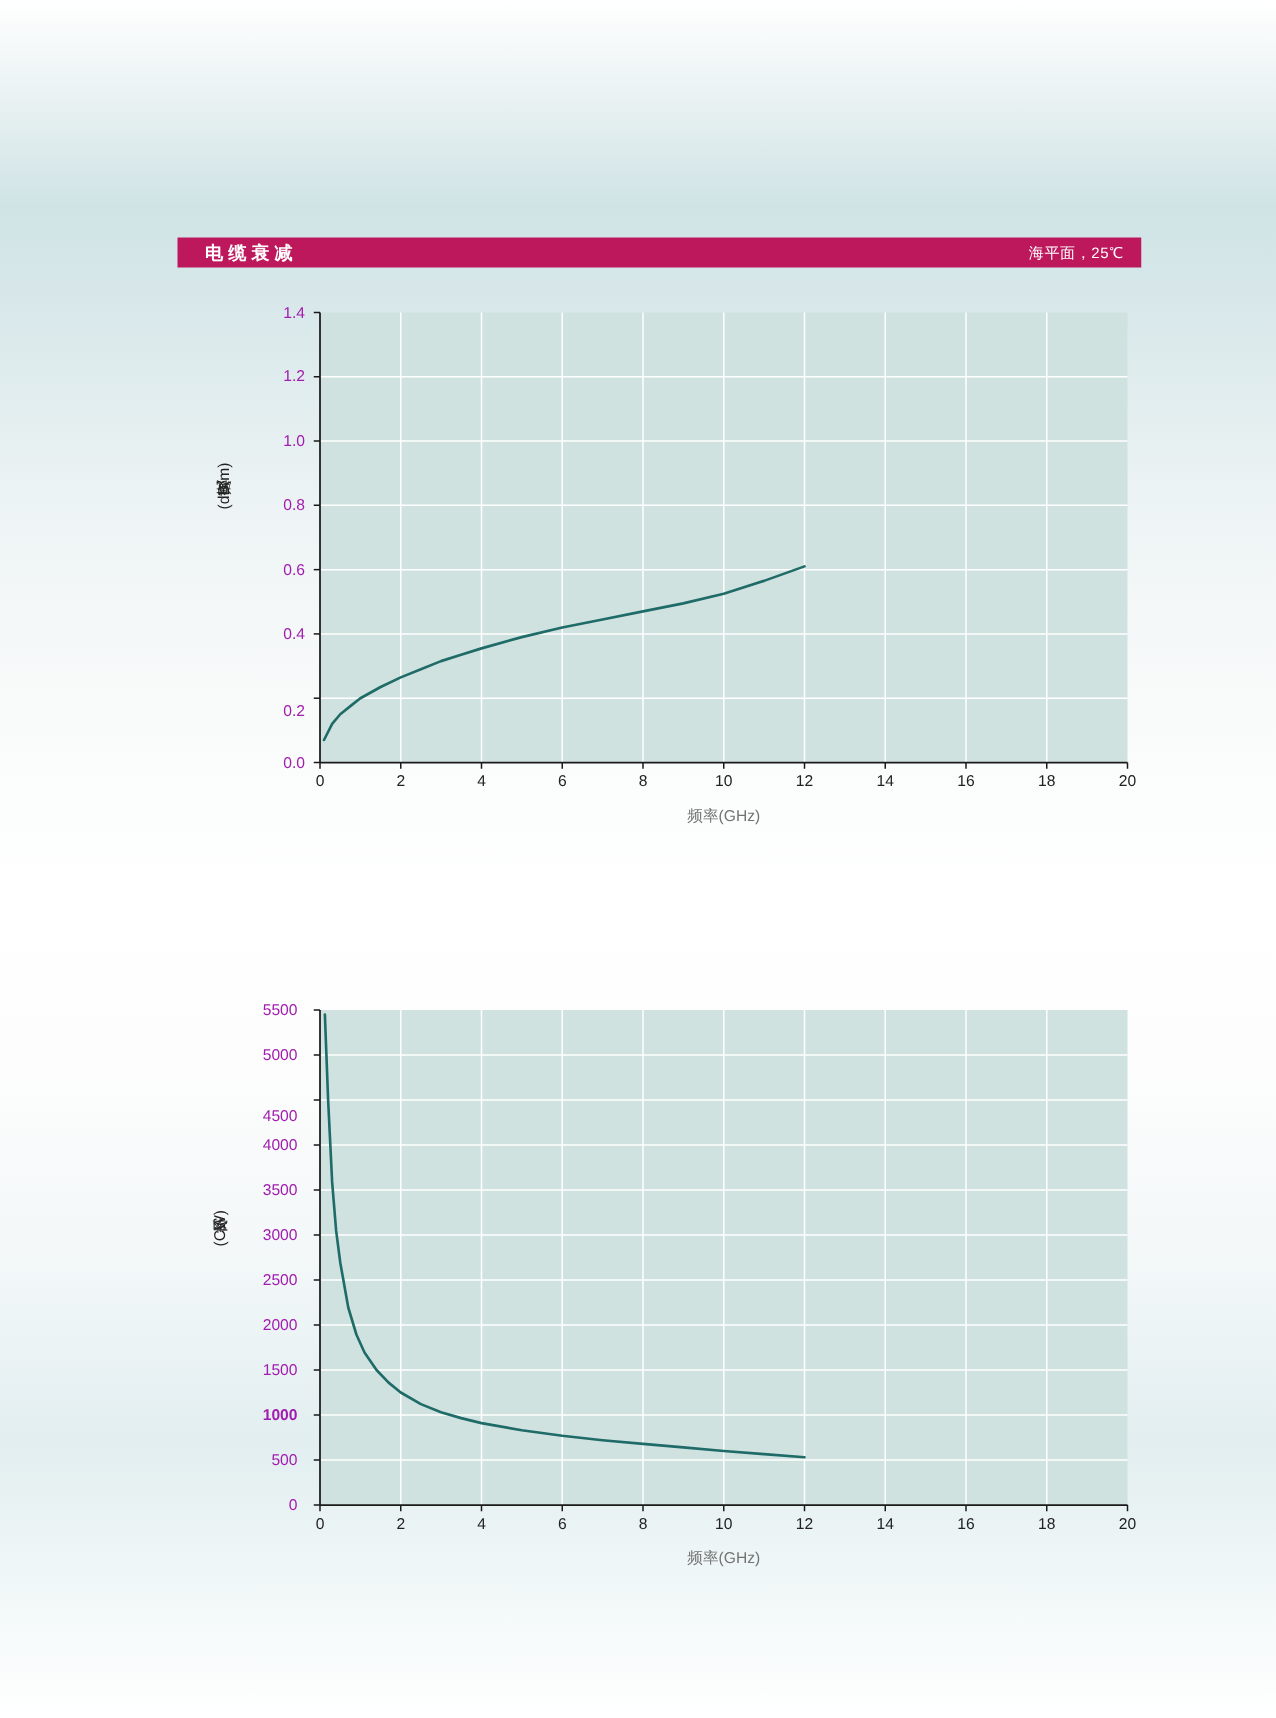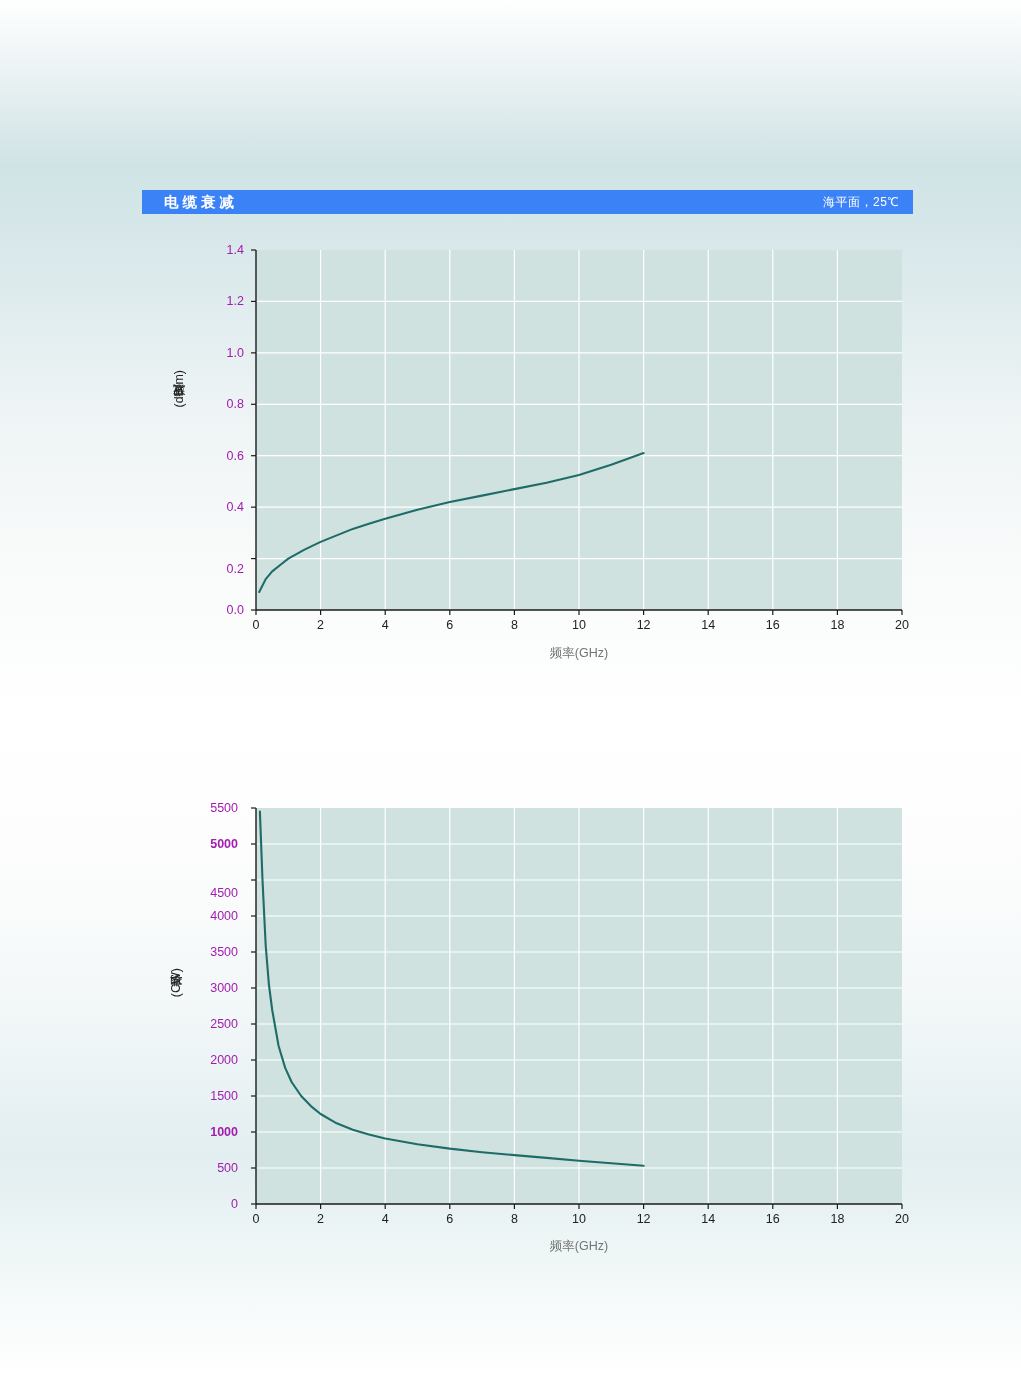--- a/index.html
+++ b/index.html
@@ -36,21 +36,21 @@
   .section {
     position: absolute;
     left: 142px;
     width: 771px;
   }
   .sec-1 { top: 190px; }
   .sec-2 { top: 749px; }
 
   .bar {
     height: 24px;
-    background: #3b82f6;
+    background: #be185d;
     display: flex;
     align-items: center;
     justify-content: space-between;
     padding: 0 14px 0 22px;
     box-sizing: border-box;
   }
   .bar-title {
     color: #ffffff;
     font-size: 14.5px;
     letter-spacing: 4px;
@@ -268,21 +268,21 @@
     <div class="tick-y" style="left:52px; top:407px;">0</div>
     <div class="tick-y" style="left:52px; top:371px;">500</div>
     <div class="tick-y" style="left:52px; top:335px;font-weight:bold;">1000</div>
     <div class="tick-y" style="left:52px; top:299px;">1500</div>
     <div class="tick-y" style="left:52px; top:263px;">2000</div>
     <div class="tick-y" style="left:52px; top:227px;">2500</div>
     <div class="tick-y" style="left:52px; top:191px;">3000</div>
     <div class="tick-y" style="left:52px; top:155px;">3500</div>
     <div class="tick-y" style="left:52px; top:119px;">4000</div>
     <div class="tick-y" style="left:52px; top:96px;">4500</div>
-    <div class="tick-y" style="left:52px; top:47px;font-weight:bold;">5000</div>
+    <div class="tick-y" style="left:52px; top:47px;">5000</div>
     <div class="tick-y" style="left:52px; top:11px;">5500</div>
 
     <div class="tick-x" style="left:94px; top:422px;">0</div>
     <div class="tick-x" style="left:158.6px; top:422px;">2</div>
     <div class="tick-x" style="left:223.2px; top:422px;">4</div>
     <div class="tick-x" style="left:287.8px; top:422px;">6</div>
     <div class="tick-x" style="left:352.4px; top:422px;">8</div>
     <div class="tick-x" style="left:417px; top:422px;">10</div>
     <div class="tick-x" style="left:481.6px; top:422px;">12</div>
     <div class="tick-x" style="left:546.2px; top:422px;">14</div>

